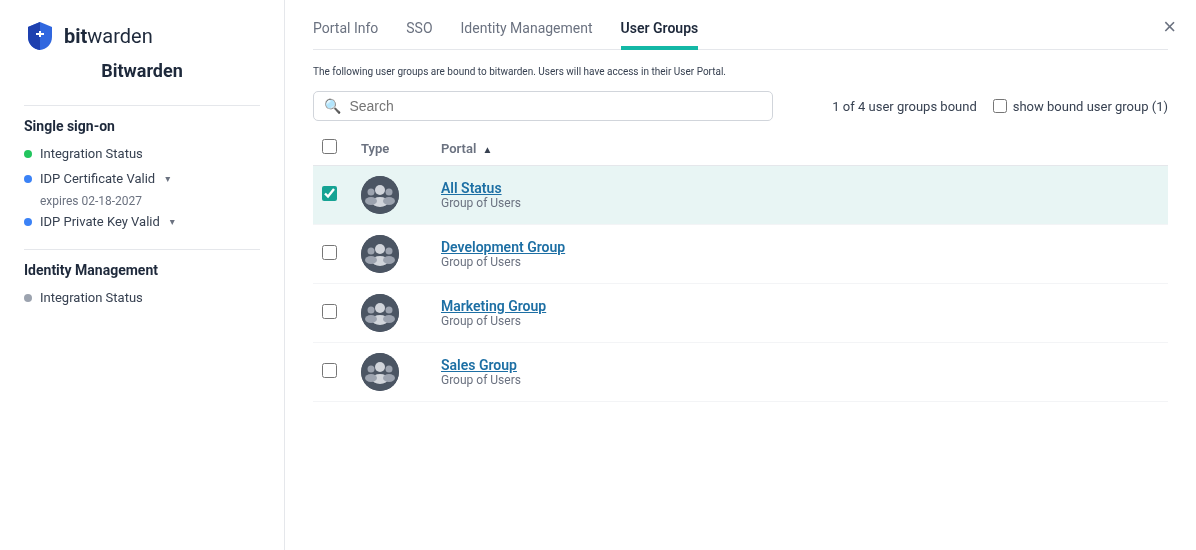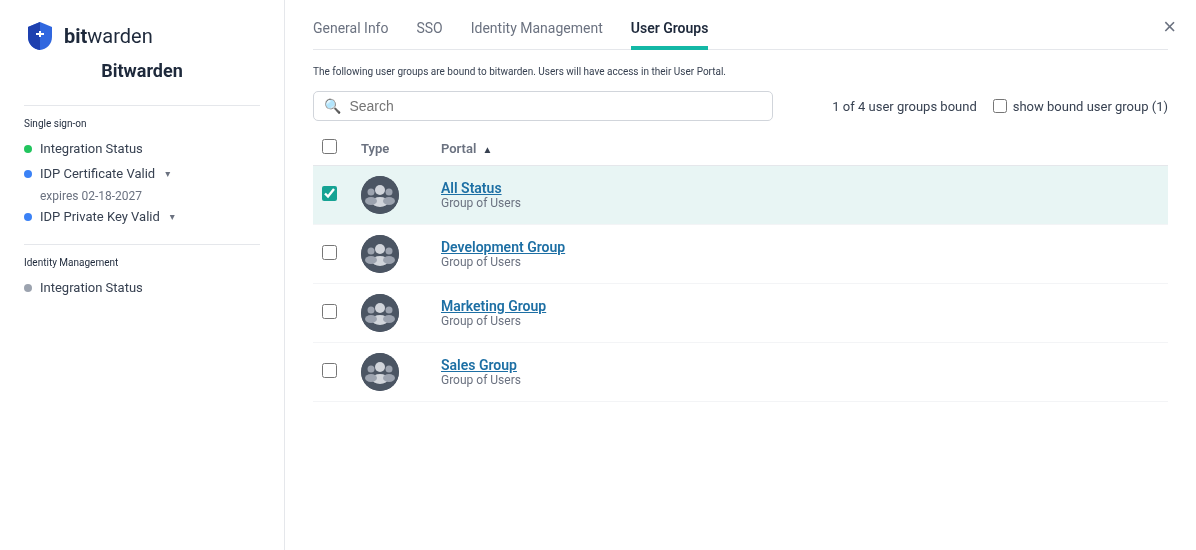--- a/index.html
+++ b/index.html
@@ -44,22 +44,22 @@
       color: #1e293b;
       text-align: center;
       margin-bottom: 12px;
     }
     .sidebar-divider {
       border: none;
       border-top: 1px solid #e5e7eb;
       margin: 12px 0;
     }
     .sidebar-section-title {
-      font-size: 10px;
-      font-weight: 400;
+      font-size: 14px;
+      font-weight: 700;
       color: #1e293b;
       margin-bottom: 10px;
     }
     .sidebar-item {
       display: flex;
       align-items: center;
       gap: 8px;
       font-size: 13px;
       color: #374151;
       margin-bottom: 6px;
@@ -298,21 +298,21 @@
       <span class="dot dot-gray"></span>
       <span>Integration Status</span>
     </div>
   </div>
 
   <div class="main">
 
     <button class="close-btn">×</button>
 
     <div class="tabs">
-      <span class="tab">General Info</span>
+      <span class="tab">Portal Info</span>
       <span class="tab">SSO</span>
       <span class="tab">Identity Management</span>
       <span class="tab active">User Groups</span>
     </div>
 
     <div class="description">The following user groups are bound to bitwarden. Users will have access in their User Portal.</div>
 
     <div class="toolbar">
       <div class="search-box">
         <span class="search-icon">🔍</span>

